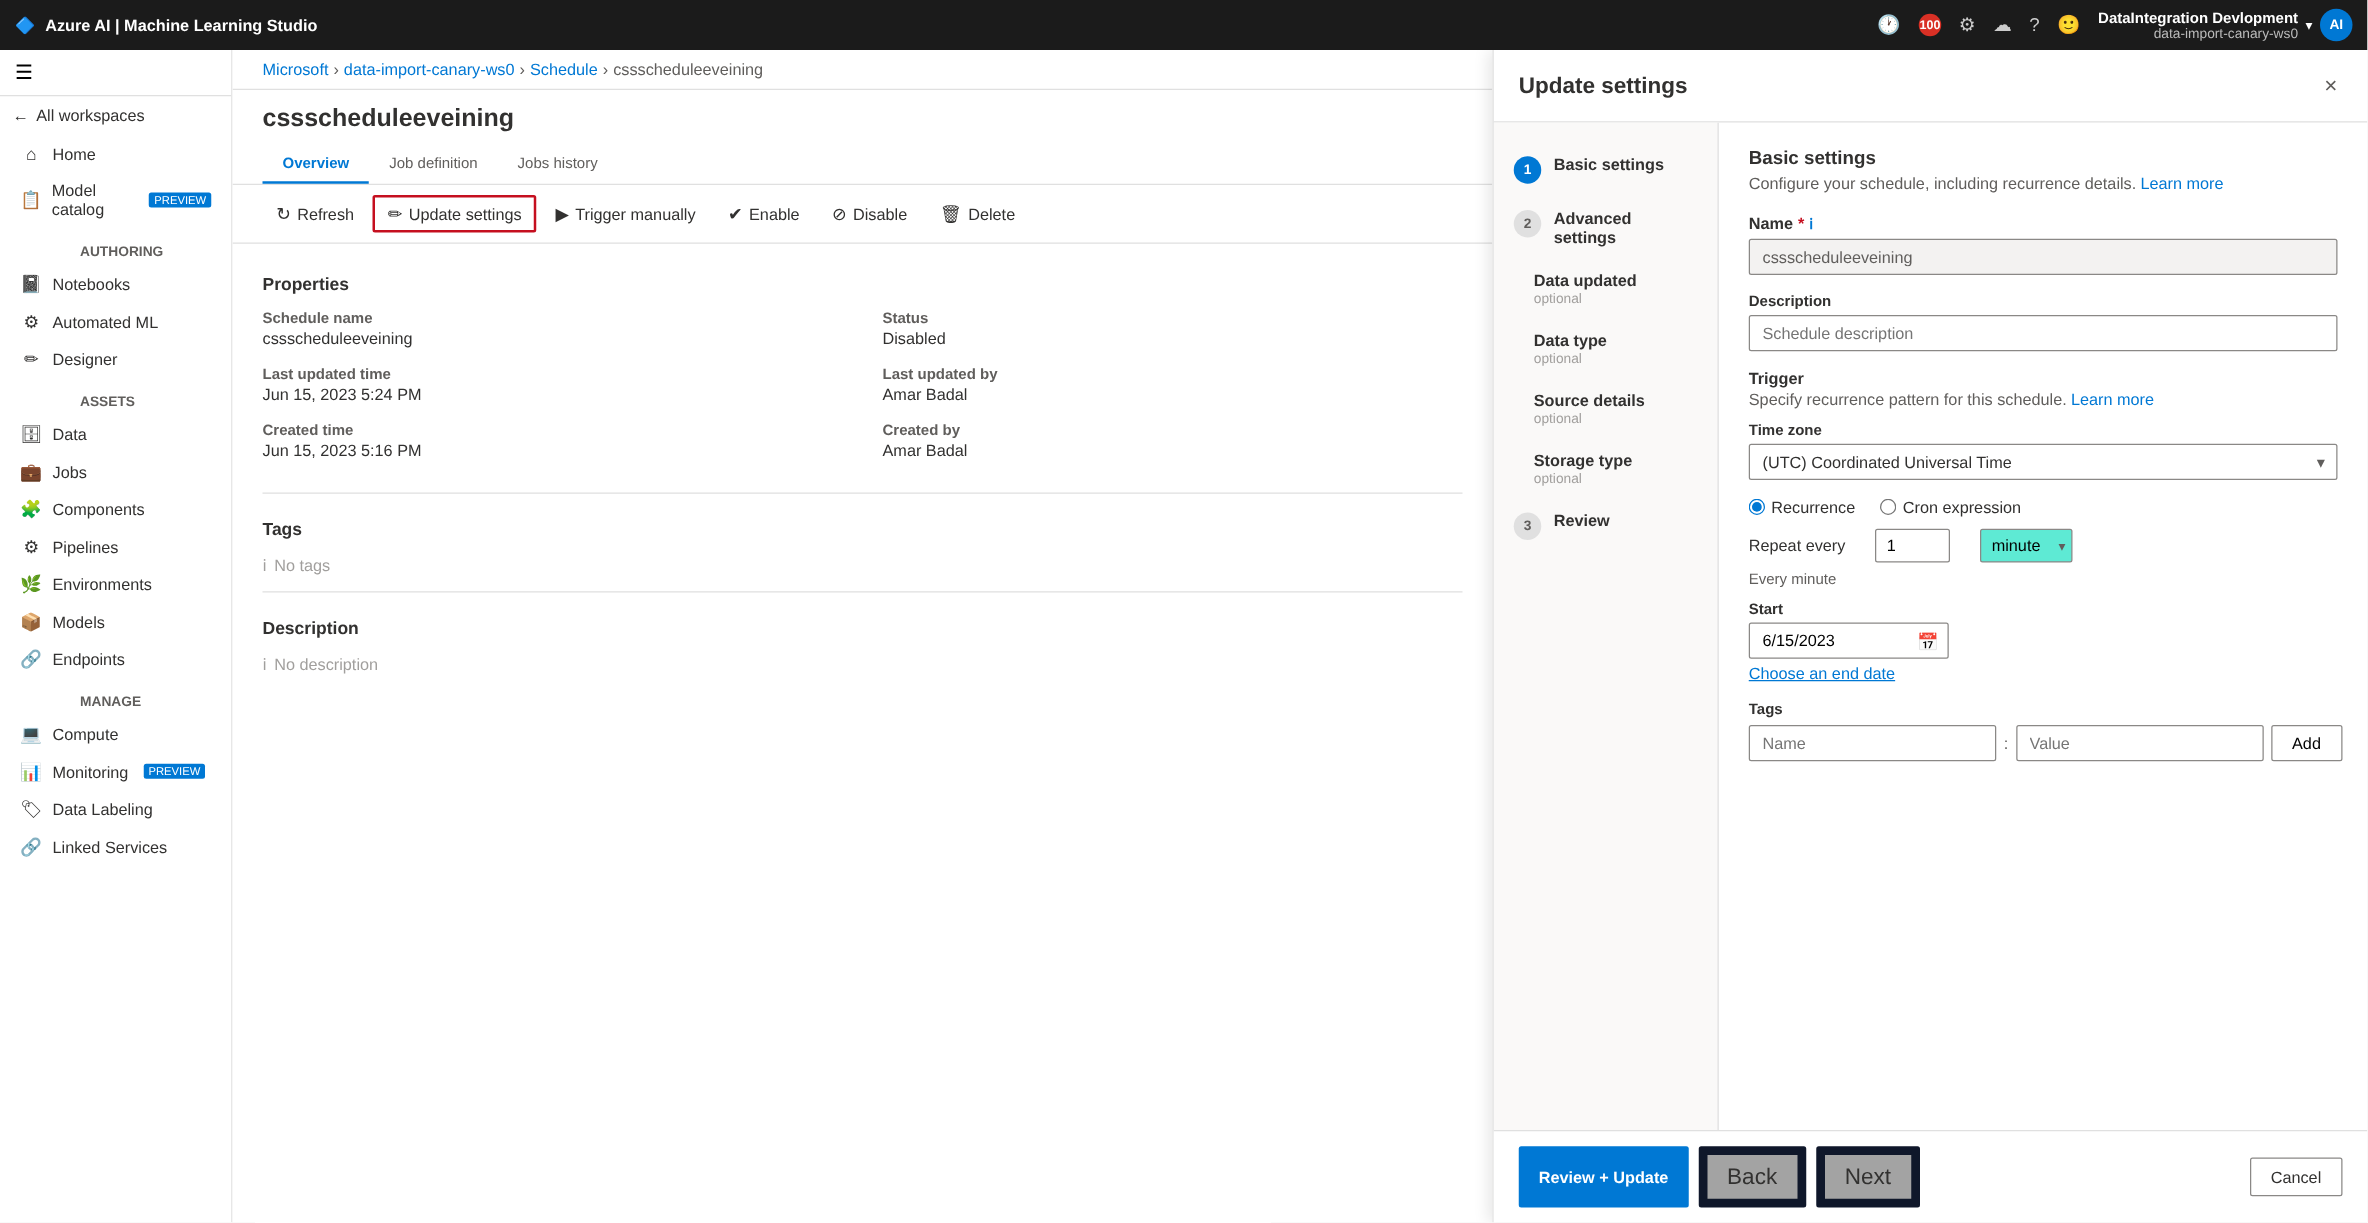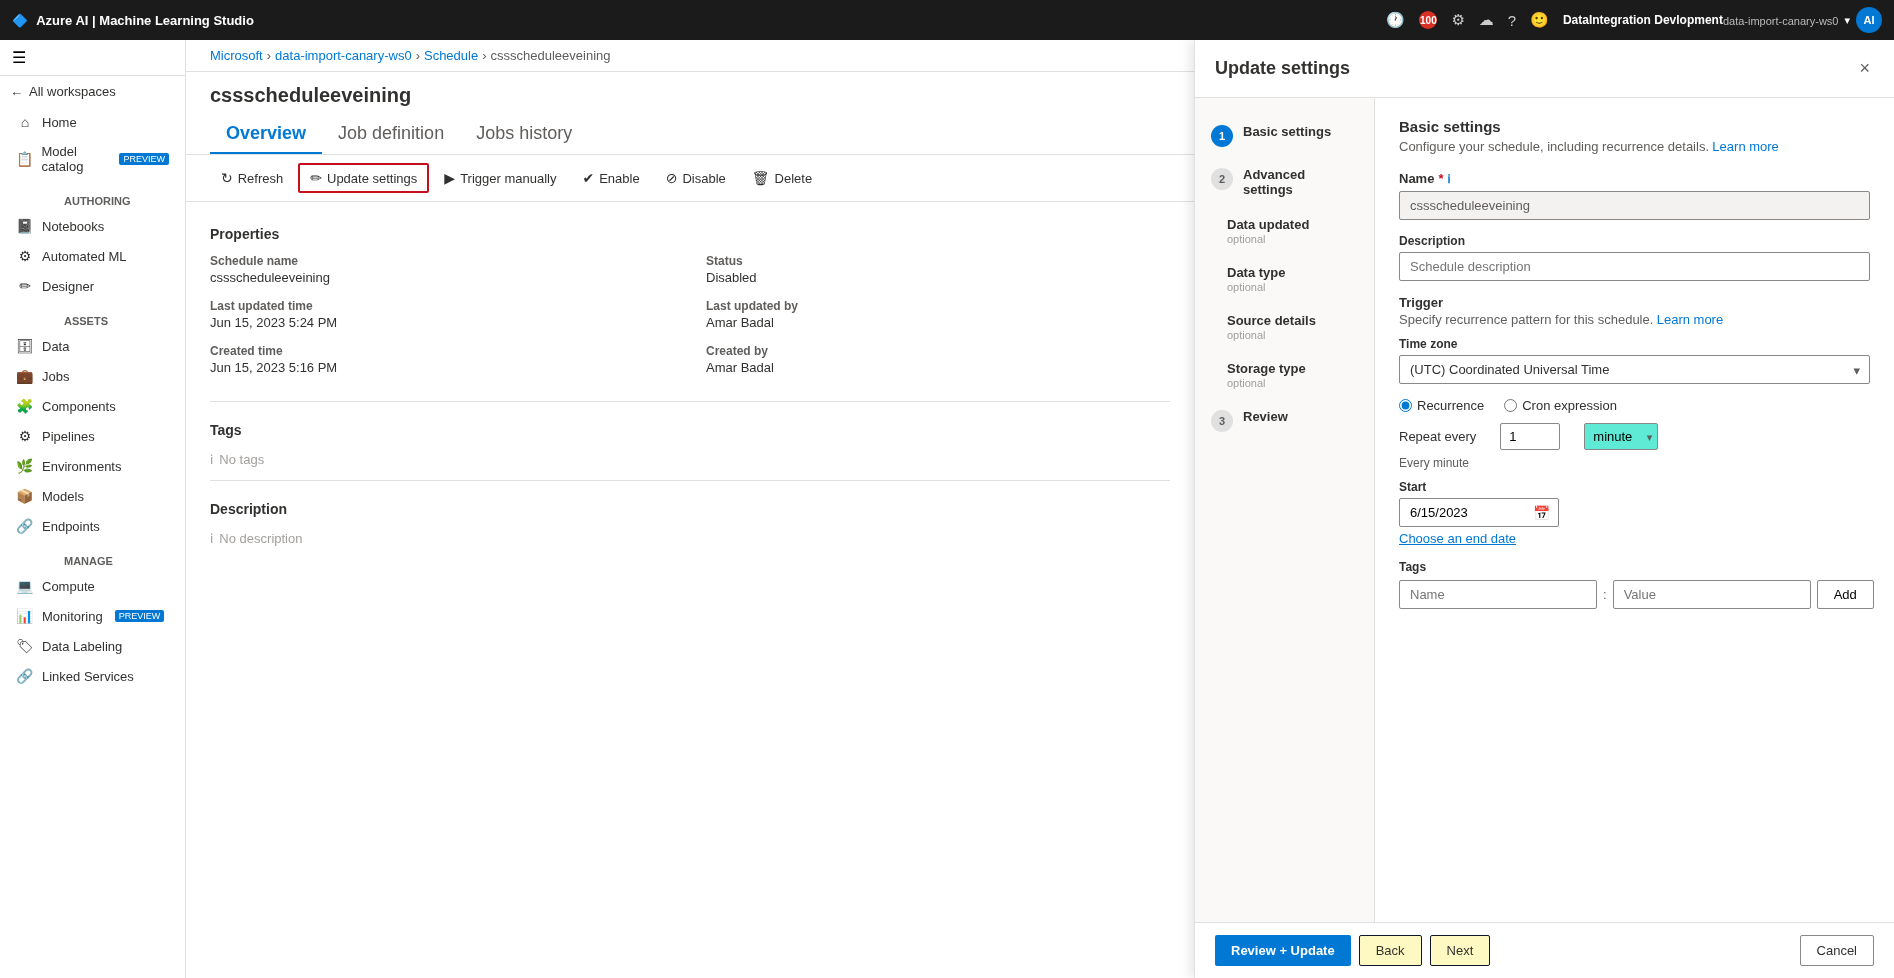--- a/index.html
+++ b/index.html
@@ -52,21 +52,21 @@
     
     .breadcrumb { padding: 8px 24px; font-size: 12px; color: #0078d4; display: flex; align-items: center; gap: 4px; border-bottom: 1px solid #e0e0e0; }
     .breadcrumb span { color: #605e5c; }
 
     
     .page-header { padding: 12px 24px 0; }
     .page-title { font-size: 20px; font-weight: 600; color: #323130; margin-bottom: 8px; }
 
     
     .tabs { display: flex; gap: 0; border-bottom: 1px solid #e0e0e0; padding: 0 24px; }
-    .tab { padding: 8px 16px; cursor: pointer; color: #605e5c; font-size: 18px; border-bottom: 2px solid transparent; text-align: center; }
+    .tab { padding: 8px 16px; cursor: pointer; color: #605e5c; font-size: 12px; border-bottom: 2px solid transparent; text-align: center; }
     .tab.active { color: #0078d4; border-bottom: 2px solid #0078d4; font-weight: 600; }
 
     
     .toolbar { display: flex; align-items: center; gap: 4px; padding: 8px 24px; border-bottom: 1px solid #e0e0e0; }
     .toolbar-btn {
       display: flex; align-items: center; gap: 5px;
       padding: 5px 10px; cursor: pointer; border: 1px solid transparent;
       background: transparent; color: #323130; font-size: 13px; border-radius: 2px;
     }
     .toolbar-btn.highlighted { border: 2px solid #c50f1f; }
@@ -184,40 +184,40 @@
 
     
     .panel-footer {
       display: flex; align-items: center; justify-content: space-between;
       padding: 12px 20px; border-top: 1px solid #e0e0e0;
       background: #fff;
     }
     .footer-left { display: flex; gap: 8px; }
     .footer-right { display: flex; gap: 8px; align-items: center; }
     .btn-primary { background: #0078d4; color: #fff; border: none; padding: 7px 16px; border-radius: 2px; cursor: pointer; font-size: 13px; font-weight: 600; }
-    .btn-secondary { background: #fef9c3; color: #323130; border: 1px solid #0f172a; padding: 7px 16px; border-radius: 2px; cursor: pointer; font-size: 13px; }
+    .btn-secondary { background: #a3a3a3; color: #323130; border: 7px solid #0f172a; padding: 7px 16px; border-radius: 2px; cursor: pointer; font-size: 18px; }
     .btn-cancel { background: #fff; color: #323130; border: 1px solid #8a8886; padding: 7px 16px; border-radius: 2px; cursor: pointer; font-size: 13px; }
   </style>
 </head>
 <body>
 
 <div class="topbar">
   <div class="topbar-left">
     <span>🔷</span>
     <span>Azure AI | Machine Learning Studio</span>
   </div>
   <div class="topbar-right">
     <span class="topbar-icon">🕐</span>
     <span class="topbar-notif">100</span>
     <span class="topbar-icon">⚙</span>
     <span class="topbar-icon">☁</span>
     <span class="topbar-icon">?</span>
     <span class="topbar-icon">🙂</span>
     <div class="topbar-account">
-      <div style="display:flex;flex-direction:row;align-items:flex-end;">
+      <div style="display:flex;flex-direction:column;align-items:flex-end;">
         <span style="font-size:12px;font-weight:600;">DataIntegration Devlopment</span>
         <span style="font-size:11px;color:#bbb;">data-import-canary-ws0</span>
       </div>
       <span style="font-size:11px;">▾</span>
       <div class="topbar-avatar">AI</div>
     </div>
   </div>
 </div>
 
 <div class="main-layout">

